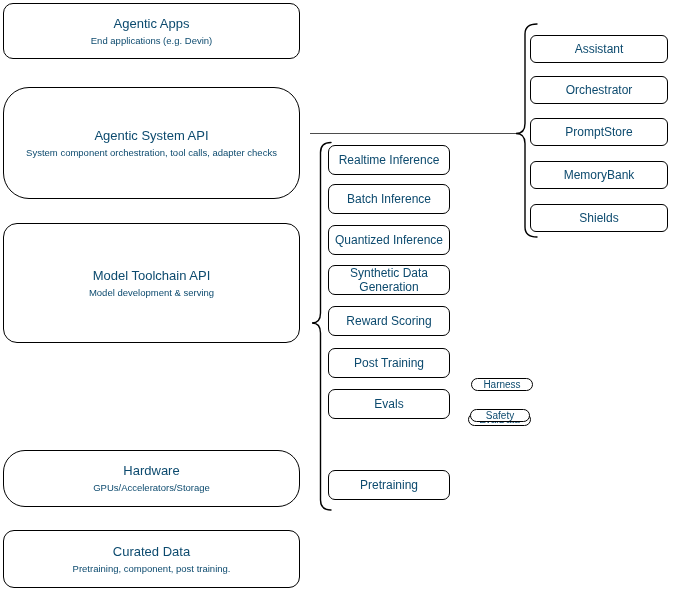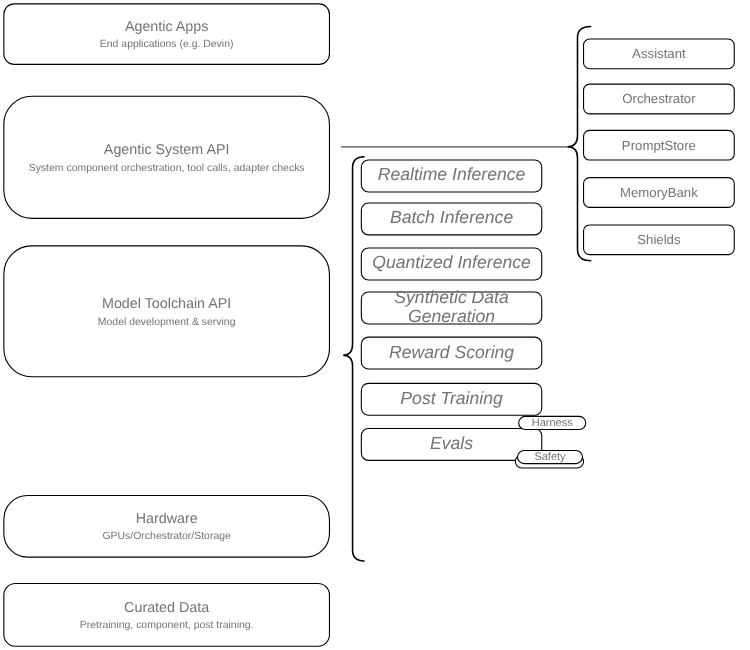--- a/index.html
+++ b/index.html
@@ -1,33 +1,33 @@
 <!DOCTYPE html>
 <html><head>
 <meta charset="utf-8">
 <style>
   html,body{margin:0;padding:0;background:#fff;}
   .canvas{
     position:relative;width:682px;height:591px;background:#ffffff;
-    font-family:"Liberation Sans",sans-serif;color:#737373;overflow:hidden;
+    font-family:"Liberation Sans",sans-serif;color:#0c4a6e;overflow:hidden;
   }
   .connectors{position:absolute;left:0;top:0;width:682px;height:591px;pointer-events:none;}
   .lbox{
     position:absolute;left:3px;width:297px;box-sizing:border-box;
     border:1.4px solid #000;background:#fff;
     display:flex;flex-direction:column;align-items:center;justify-content:center;
     text-align:center;z-index:2;
   }
   .lbox .t{font-size:13px;line-height:16px;}
   .lbox .s{font-size:9.5px;line-height:12px;margin-top:3px;}
   .mbox{
-    position:absolute;left:328px;width:165px;height:30px;box-sizing:border-box;
+    position:absolute;left:328px;width:122px;height:30px;box-sizing:border-box;
     border:1.4px solid #000;border-radius:7px;background:#fff;
     display:flex;align-items:center;justify-content:center;
-    font-size:16px;z-index:2;text-align:center;font-style:italic;
+    font-size:12px;z-index:2;text-align:center;
   }
   .rbox{
     position:absolute;left:530px;width:138px;height:28px;box-sizing:border-box;
     border:1.4px solid #000;border-radius:6px;background:#fff;
     display:flex;align-items:center;justify-content:center;
     font-size:12px;z-index:2;text-align:left;
   }
   .pill{
     position:absolute;box-sizing:border-box;
     border:1.3px solid #000;border-radius:99px;background:#fff;
@@ -49,29 +49,29 @@
   <div class="lbox" style="top:3px;height:56px;border-radius:10px">
     <div class="t">Agentic Apps</div>
     <div class="s">End applications (e.g. Devin)</div>
   </div>
 
   <div class="lbox" style="top:87px;height:112px;border-radius:26px">
     <div class="t">Agentic System API</div>
     <div class="s">System component orchestration, tool calls, adapter checks</div>
   </div>
 
-  <div class="lbox" style="top:223px;height:120px;border-radius:26px">
+  <div class="lbox" style="top:223px;height:120px;border-radius:14px">
     <div class="t">Model Toolchain API</div>
     <div class="s">Model development &amp; serving</div>
   </div>
 
 
   <div class="lbox" style="top:450px;height:57px;border-radius:22px">
     <div class="t">Hardware</div>
-    <div class="s">GPUs/Orchestrator/Storage</div>
+    <div class="s">GPUs/Accelerators/Storage</div>
   </div>
 
   <div class="lbox" style="top:530px;height:58px;border-radius:11px">
     <div class="t">Curated Data</div>
     <div class="s">Pretraining, component, post training.</div>
   </div>
 
   <div class="mbox" style="top:145px">
     <span>Realtime Inference</span>
   </div>
@@ -85,20 +85,23 @@
     <span>Synthetic Data Generation</span>
   </div>
   <div class="mbox" style="top:306px">
     <span>Reward Scoring</span>
   </div>
   <div class="mbox" style="top:348px">
     <span>Post Training</span>
   </div>
   <div class="mbox" style="top:389px">
     <span>Evals</span>
+  </div>
+  <div class="mbox" style="top:470px">
+    <span>Pretraining</span>
   </div>
 
   <div class="pill" style="left:471px;top:378px;width:62px;height:13px">
     <span>Harness</span>
   </div>
   <div class="pill" style="left:468px;top:413px;width:63px;height:13px">
     <span>EvalData</span>
   </div>
   <div class="pill" style="left:470px;top:409px;width:60px;height:13px">
     <span>Safety</span>

